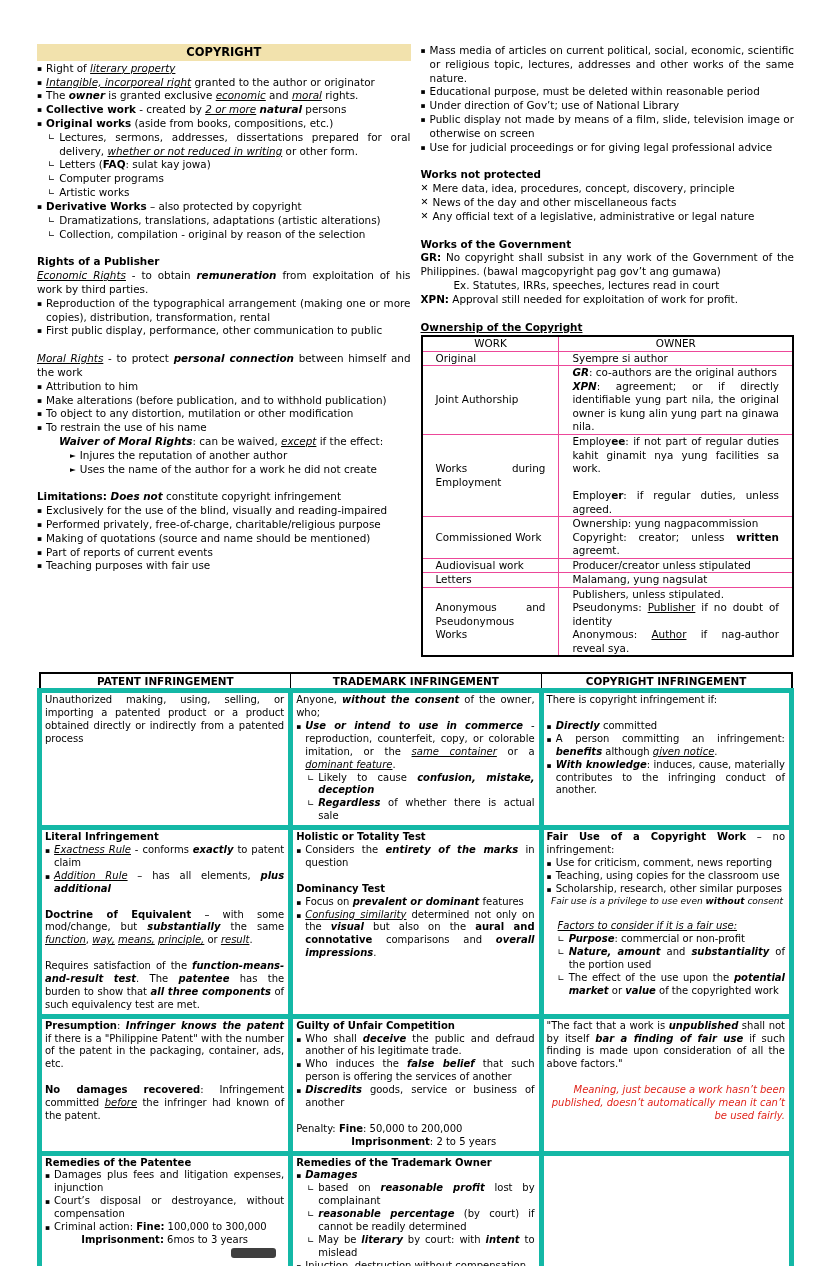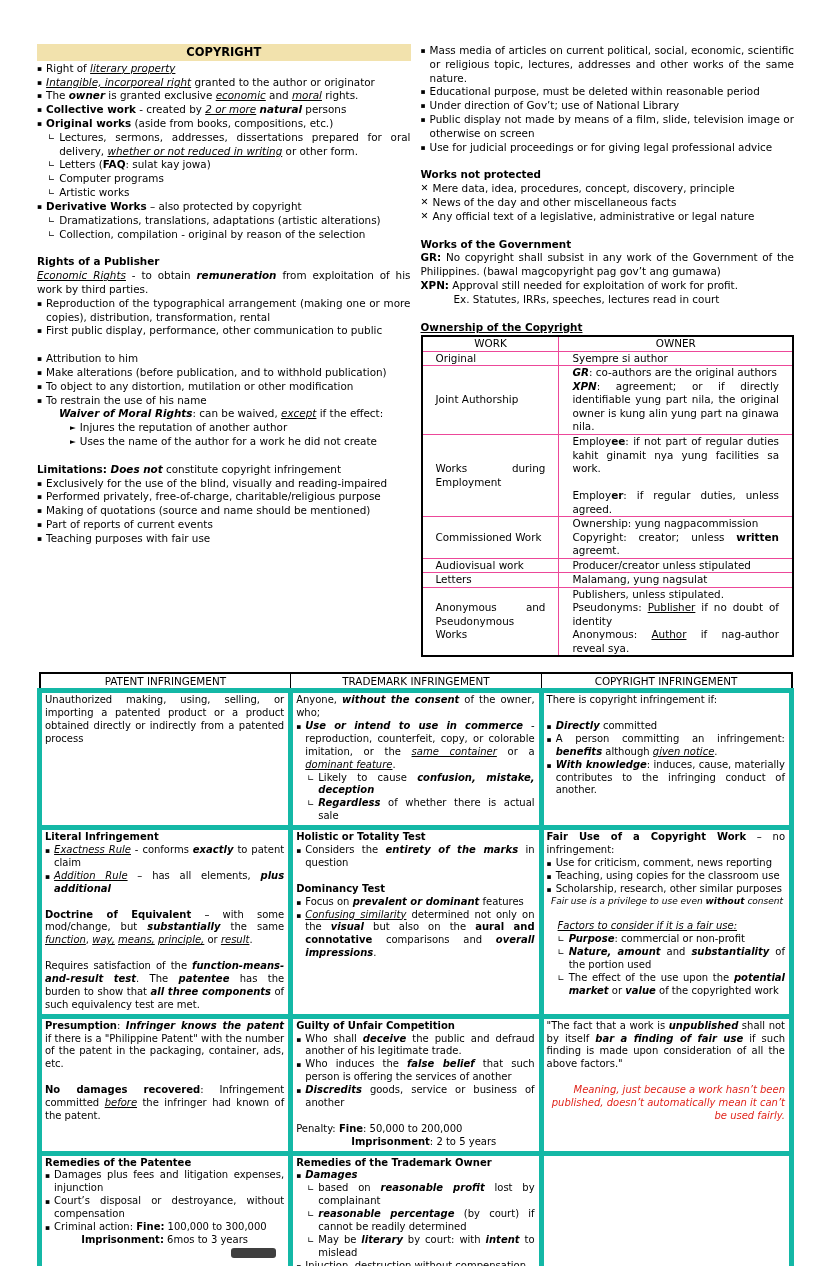--- a/index.html
+++ b/index.html
@@ -19,21 +19,21 @@
   .b-x{font-weight:bold;font-size:9.5px;}
   u{text-underline-offset:1px;}
   
   .otable{width:100%;border-collapse:collapse;border:2px solid #000;margin-top:1px;}
   .otable th,.otable td{border:1px solid #ec4899;padding:0 13px;font-size:10.4px;line-height:1.3;}
   .otable th{text-align:center;font-weight:normal;}
   .otable td{vertical-align:top;}
   .otable td:first-child{vertical-align:middle;width:37%;}
   
   .btable{width:100%;border-collapse:collapse;border:2px solid #000;margin-top:15px;}
-  .btable th{border:1px solid #000;font-size:10.4px;font-weight:normal;text-align:center;padding:1px 2px;}
+  .btable th{border:1px solid #000;font-size:10.4px;font-weight:bold;text-align:center;padding:1px 2px;}
   .btable td{border:5px solid #14b8a6;vertical-align:top;padding:1px 4px 2px 3px;font-size:10px;line-height:1.29;}
   .bottom{margin-top:12px;}
   .bottom td:first-child{width:49.7%;}
   
   .fineprint{font-style:italic;font-size:9px;}
   .fineprint .txt{text-align:right;padding-right:2px;}
   .red{color:#e0241b;font-style:italic;}
   .red .txt{text-align:right;}
   .right .txt{text-align:center;}
   .artifact{position:absolute;left:231px;top:1248px;width:45px;height:10px;background:#3f3f3f;border-radius:3px;}
@@ -110,20 +110,23 @@
               <span class="txt">Reproduction of the typographical arrangement (making one or more copies), distribution, transformation, rental</span>
             </div>
             <div class="ln">
               <span class="blt b-sq">▪</span>
               <span class="txt">First public display, performance, other communication to public</span>
             </div>
             <div class="ln">
               <span class="txt">&nbsp;</span>
             </div>
             <div class="ln">
+              <span class="txt"><i><u>Moral Rights</u></i> - to protect <b><i>personal connection</i></b> between himself and the work</span>
+            </div>
+            <div class="ln">
               <span class="blt b-sq">▪</span>
               <span class="txt">Attribution to him</span>
             </div>
             <div class="ln">
               <span class="blt b-sq">▪</span>
               <span class="txt">Make alterations (before publication, and to withhold publication)</span>
             </div>
             <div class="ln">
               <span class="blt b-sq">▪</span>
               <span class="txt">To object to any distortion, mutilation or other modification</span>
@@ -214,25 +217,25 @@
             </div>
             <div class="ln">
               <span class="txt">&nbsp;</span>
             </div>
             <div class="ln">
               <span class="txt"><b>Works of the Government</b></span>
             </div>
             <div class="ln">
               <span class="txt"><b>GR:</b> No copyright shall subsist in any work of the Government of the Philippines. (bawal magcopyright pag gov’t ang gumawa)</span>
             </div>
-            <div class="ln">
-              <span class="txt"><b>XPN:</b> Approval still needed for exploitation of work for profit.</span>
-            </div>
             <div class="ln" style="padding-left: 33px;">
               <span class="txt">Ex. Statutes, IRRs, speeches, lectures read in court</span>
+            </div>
+            <div class="ln">
+              <span class="txt"><b>XPN:</b> Approval still needed for exploitation of work for profit.</span>
             </div>
             <div class="ln">
               <span class="txt">&nbsp;</span>
             </div>
             <div class="ln">
               <span class="txt"><b><u>Ownership of the Copyright</u></b></span>
             </div>
           </div>
         <table class="otable">
           <thead>

